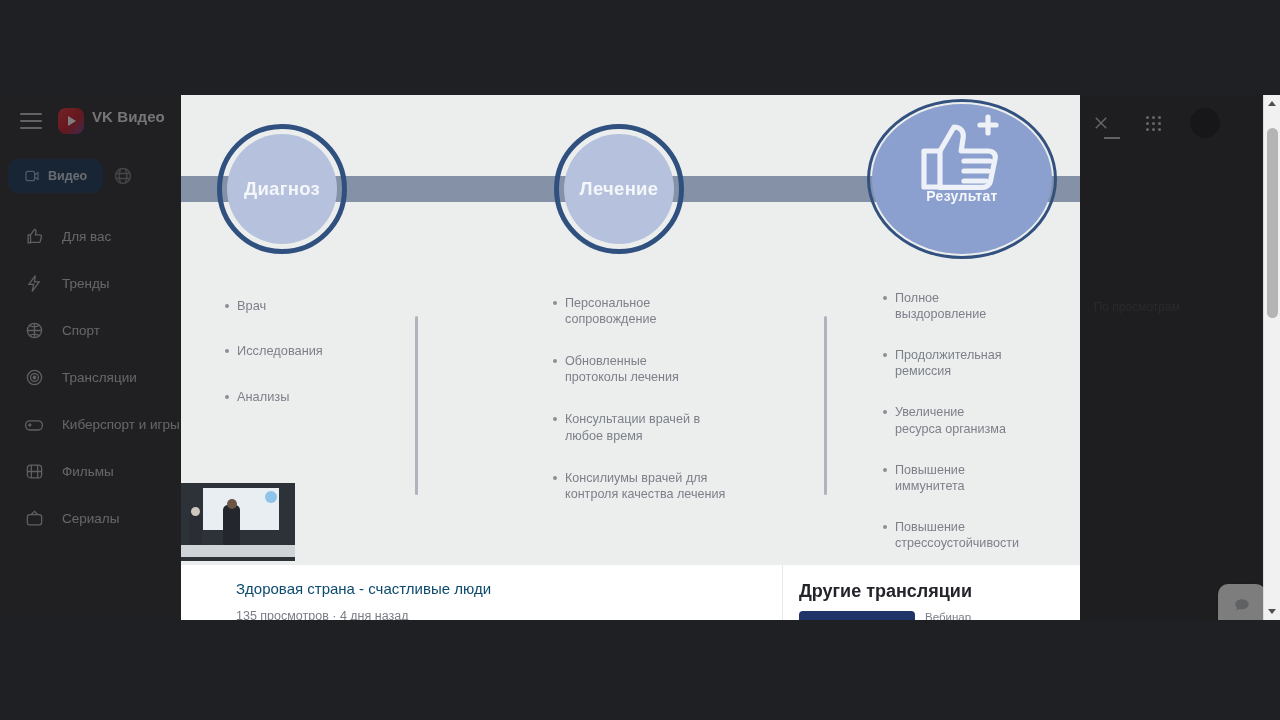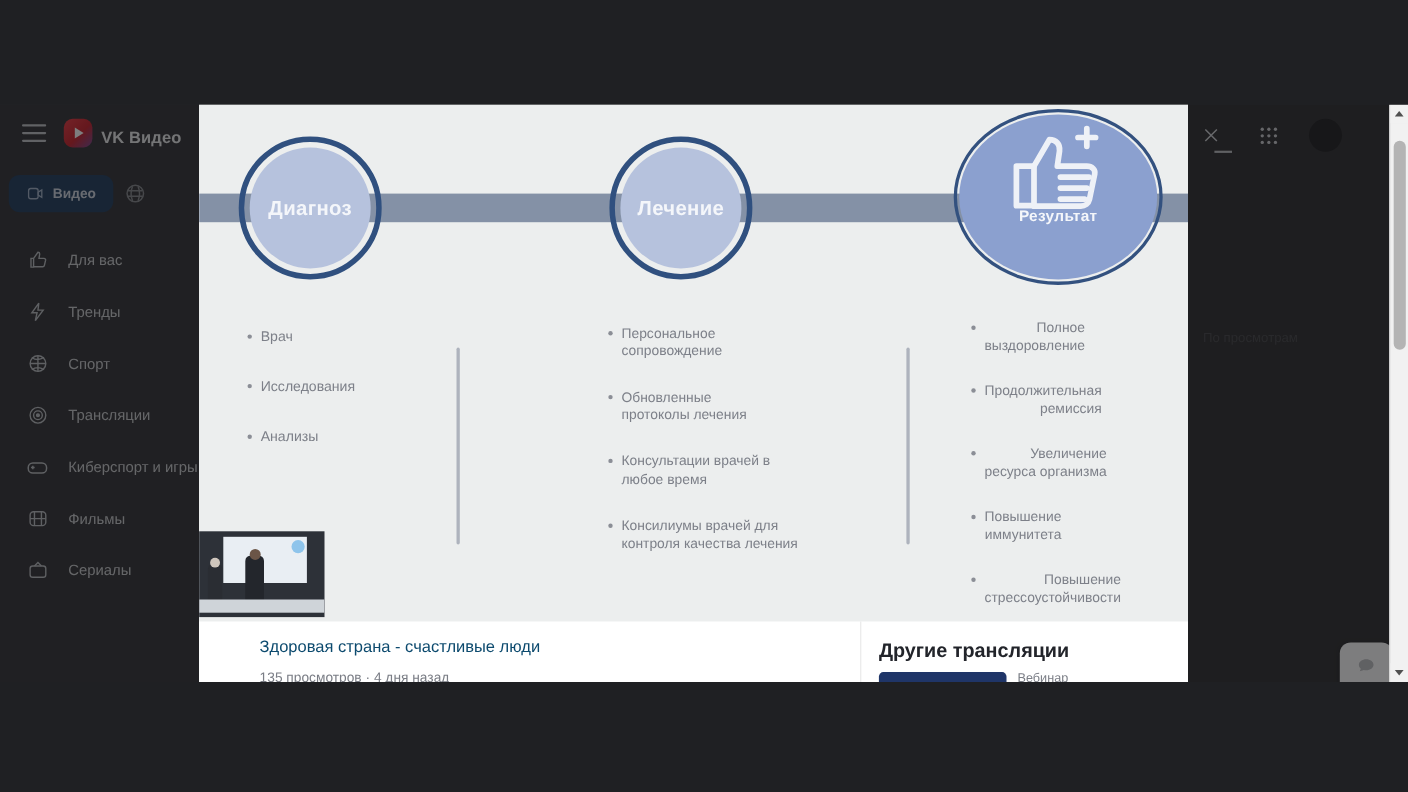--- a/index.html
+++ b/index.html
@@ -18,21 +18,21 @@
 
   
   .page { position: absolute; left: 0; top: 95px; width: 1280px; height: 525px; background: #2b2b2d; overflow: hidden; }
   .page-dim { position: absolute; inset: 0; background: rgba(20,20,22,.55); z-index: 5; pointer-events: none; }
 
   
   .sidebar { position: absolute; left: 0; top: 0; width: 182px; height: 525px; background: #303033; z-index: 2; }
   .sb-head { display: flex; align-items: center; height: 52px; padding-left: 20px; gap: 16px; }
   .burger { width: 22px; height: 16px; display: flex; flex-direction: column; justify-content: space-between; }
   .burger i { display: block; height: 2px; background: #bfc1c5; border-radius: 1px; }
-  .brand { display: flex; align-items: flex-end; gap: 8px; }
+  .brand { display: flex; align-items: flex-start; gap: 8px; }
   .brand-logo {
     width: 26px; height: 26px; border-radius: 8px;
     background: linear-gradient(135deg,#e8373f 0%,#c81d27 55%,#3a5fd9 130%);
     display: flex; align-items: center; justify-content: center;
   }
   .brand-logo .tri { width: 0; height: 0; border-left: 8px solid #fff; border-top: 5px solid transparent; border-bottom: 5px solid transparent; margin-left: 2px; }
   .brand-name { color: #e9eaec; font-size: 15px; font-weight: 700; letter-spacing: .1px; }
 
   .sb-pills { display: flex; align-items: center; gap: 6px; padding: 12px 0 6px 8px; }
   .pill {
@@ -100,21 +100,21 @@
   .vl2 { left: 643px; top: 221px; height: 179px; }
 
   .col { position: absolute; }
   .c1 { left: 44px; top: 203px; width: 180px; }
   .c2 { left: 372px; top: 200px; width: 250px; }
   .c3 { left: 702px; top: 195px; width: 185px; }
 
   .bullet { display: flex; gap: 8px; color: #7d8089; font-size: 12.6px; line-height: 1.28; }
   .c1 .bullet { margin-bottom: 29px; font-size: 12.8px; }
   .c2 .bullet { margin-bottom: 26px; }
-  .c3 .bullet { margin-bottom: 25px; text-align: right; }
+  .c3 .bullet { margin-bottom: 25px; }
   .bullet .dot { flex: 0 0 auto; width: 4px; height: 4px; border-radius: 50%; background: #8b8e96; margin-top: 6px; }
   .bullet .btxt { white-space: pre-line; }
 
   
   .info { position: absolute; left: 0; top: 470px; width: 899px; height: 55px; background: #fff; display: flex; }
   .info-left { width: 601px; padding: 15px 0 0 55px; }
   .info-title { color: #0c4a6e; font-size: 15px; }
   .info-meta { color: #7a7d85; font-size: 12.5px; margin-top: 12px; }
   .info-right { flex: 1; border-left: 1px solid #e8e8e8; padding: 16px 0 0 16px; }
   .info-right h3 { color: #22242a; font-size: 18px; font-weight: 700; }

